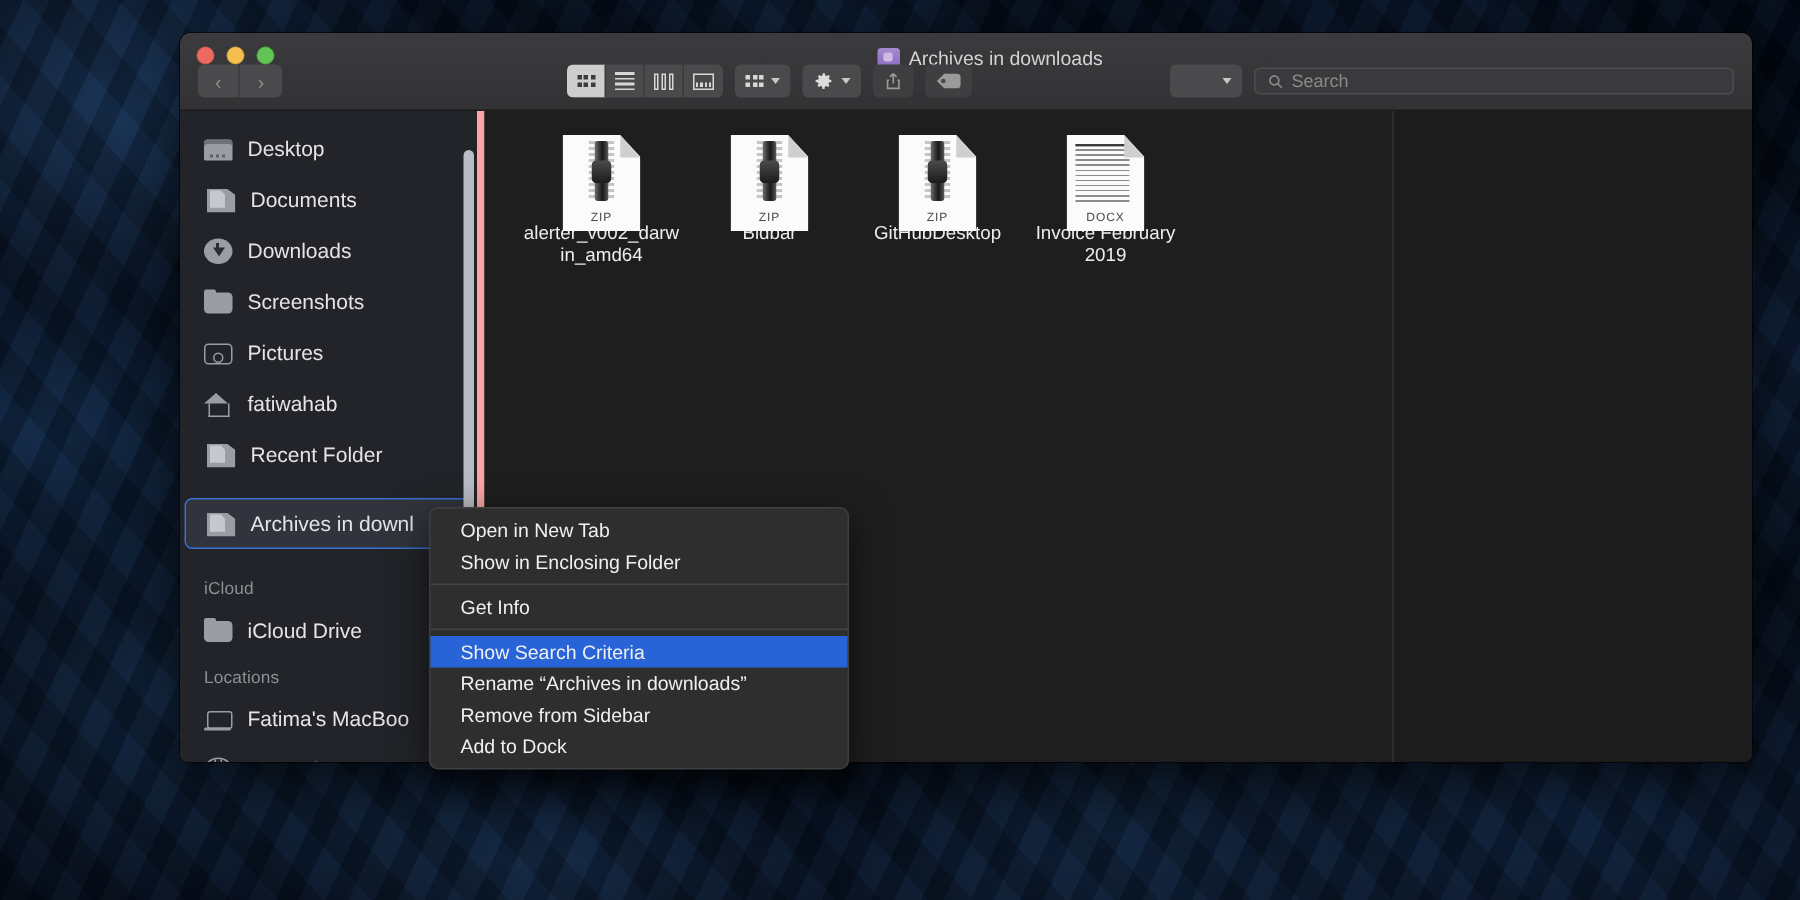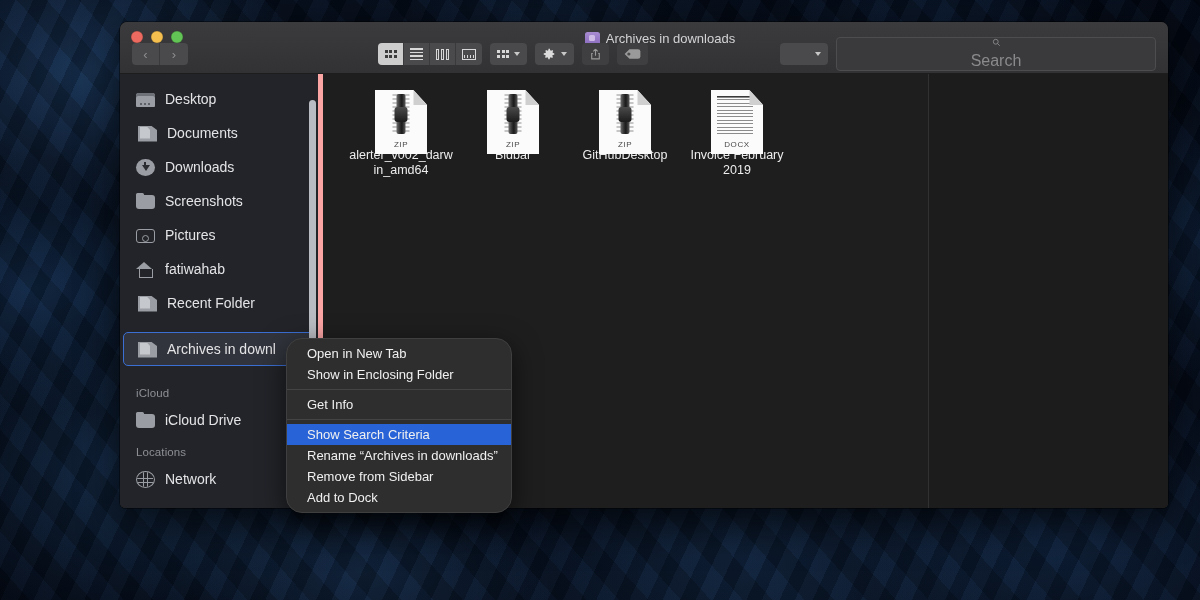--- a/index.html
+++ b/index.html
@@ -125,24 +125,24 @@
   .grid9 { display:grid; grid-template-columns:repeat(3,3px); grid-template-rows:repeat(2,3px); gap:1.5px;}
   .grid9 i{width:3px;height:3px;background:#d8d8d8;display:block;}
 
   .spacer { flex: 1; }
 
   .search-drop {
     width: 48px; height: 22px; background: #4a4a4c; border-radius: 4px;
     display:flex; align-items:center; justify-content:flex-end; padding-right:7px;
   }
   .search-field {
-    width: 320px; height: 34px; margin-left: 8px;
+    width: 320px; height: 18px; margin-left: 8px;
     background: #3a3a3c; border: .5px solid #4d4d4f; border-radius: 4px;
     display: flex; align-items: center; gap: 5px; padding: 0 8px;
-    color: #8a8a8c; font-size: 16px; flex-direction: column;
+    color: #8a8a8c; font-size: 12px;
   }
 
   
   #body { flex: 1; display: flex; min-height: 0; position: relative; }
 
   
   #sidebar {
     width: 203px; flex: 0 0 203px; background: #222429;
     padding-top: 8px; position: relative; overflow: hidden;
     border-right: 5px solid #fca5a5;
@@ -251,22 +251,22 @@
     margin-top: 6px; color: #ededed; font-size: 12.5px; text-align: center;
     line-height: 15px; max-width: 106px; word-wrap: break-word;
   }
   #preview-pane {
     width: 240px; flex: 0 0 240px; background: #1c1c1c;
     border-left: 1px solid #313131;
   }
 
   
   #context-menu {
-    position: absolute; left: 286px; top: 338px; width: 226px;
-    background: #2e2e2e; border: .5px solid #3f3f3f; border-radius: 16px;
+    position: absolute; left: 286px; top: 338px; width: 280px;
+    background: #2e2e2e; border: .5px solid #3f3f3f; border-radius: 6px;
     box-shadow: 0 8px 28px rgba(0,0,0,.6);
     padding: 4px 0; z-index: 50;
   }
   .menu-item {
     height: 21px; display: flex; align-items: center;
     padding: 0 10px 0 20px; color: #f0f0f0; font-size: 13px; white-space: nowrap;
   }
   .menu-item.highlight { background: #2864d8; }
   .menu-sep { height: 1px; background: #444; margin: 4px 0; }
 </style>
@@ -414,20 +414,24 @@
         <span>Archives in downl</span>
       </div>
 
       <div class="side-head">iCloud</div>
       <div class="side-item">
         <span class="sicon ic-folder"></span>
         <span>iCloud Drive</span>
       </div>
 
       <div class="side-head">Locations</div>
+      <div class="side-item">
+        <span class="sicon ic-laptop"></span>
+        <span>Fatima's MacBoo</span>
+      </div>
       <div class="side-item">
         <span class="sicon ic-net"></span>
         <span>Network</span>
       </div>
 
       <div id="side-scroll"></div>
     </div>
 
     <div id="content">
       <div id="filegrid">

